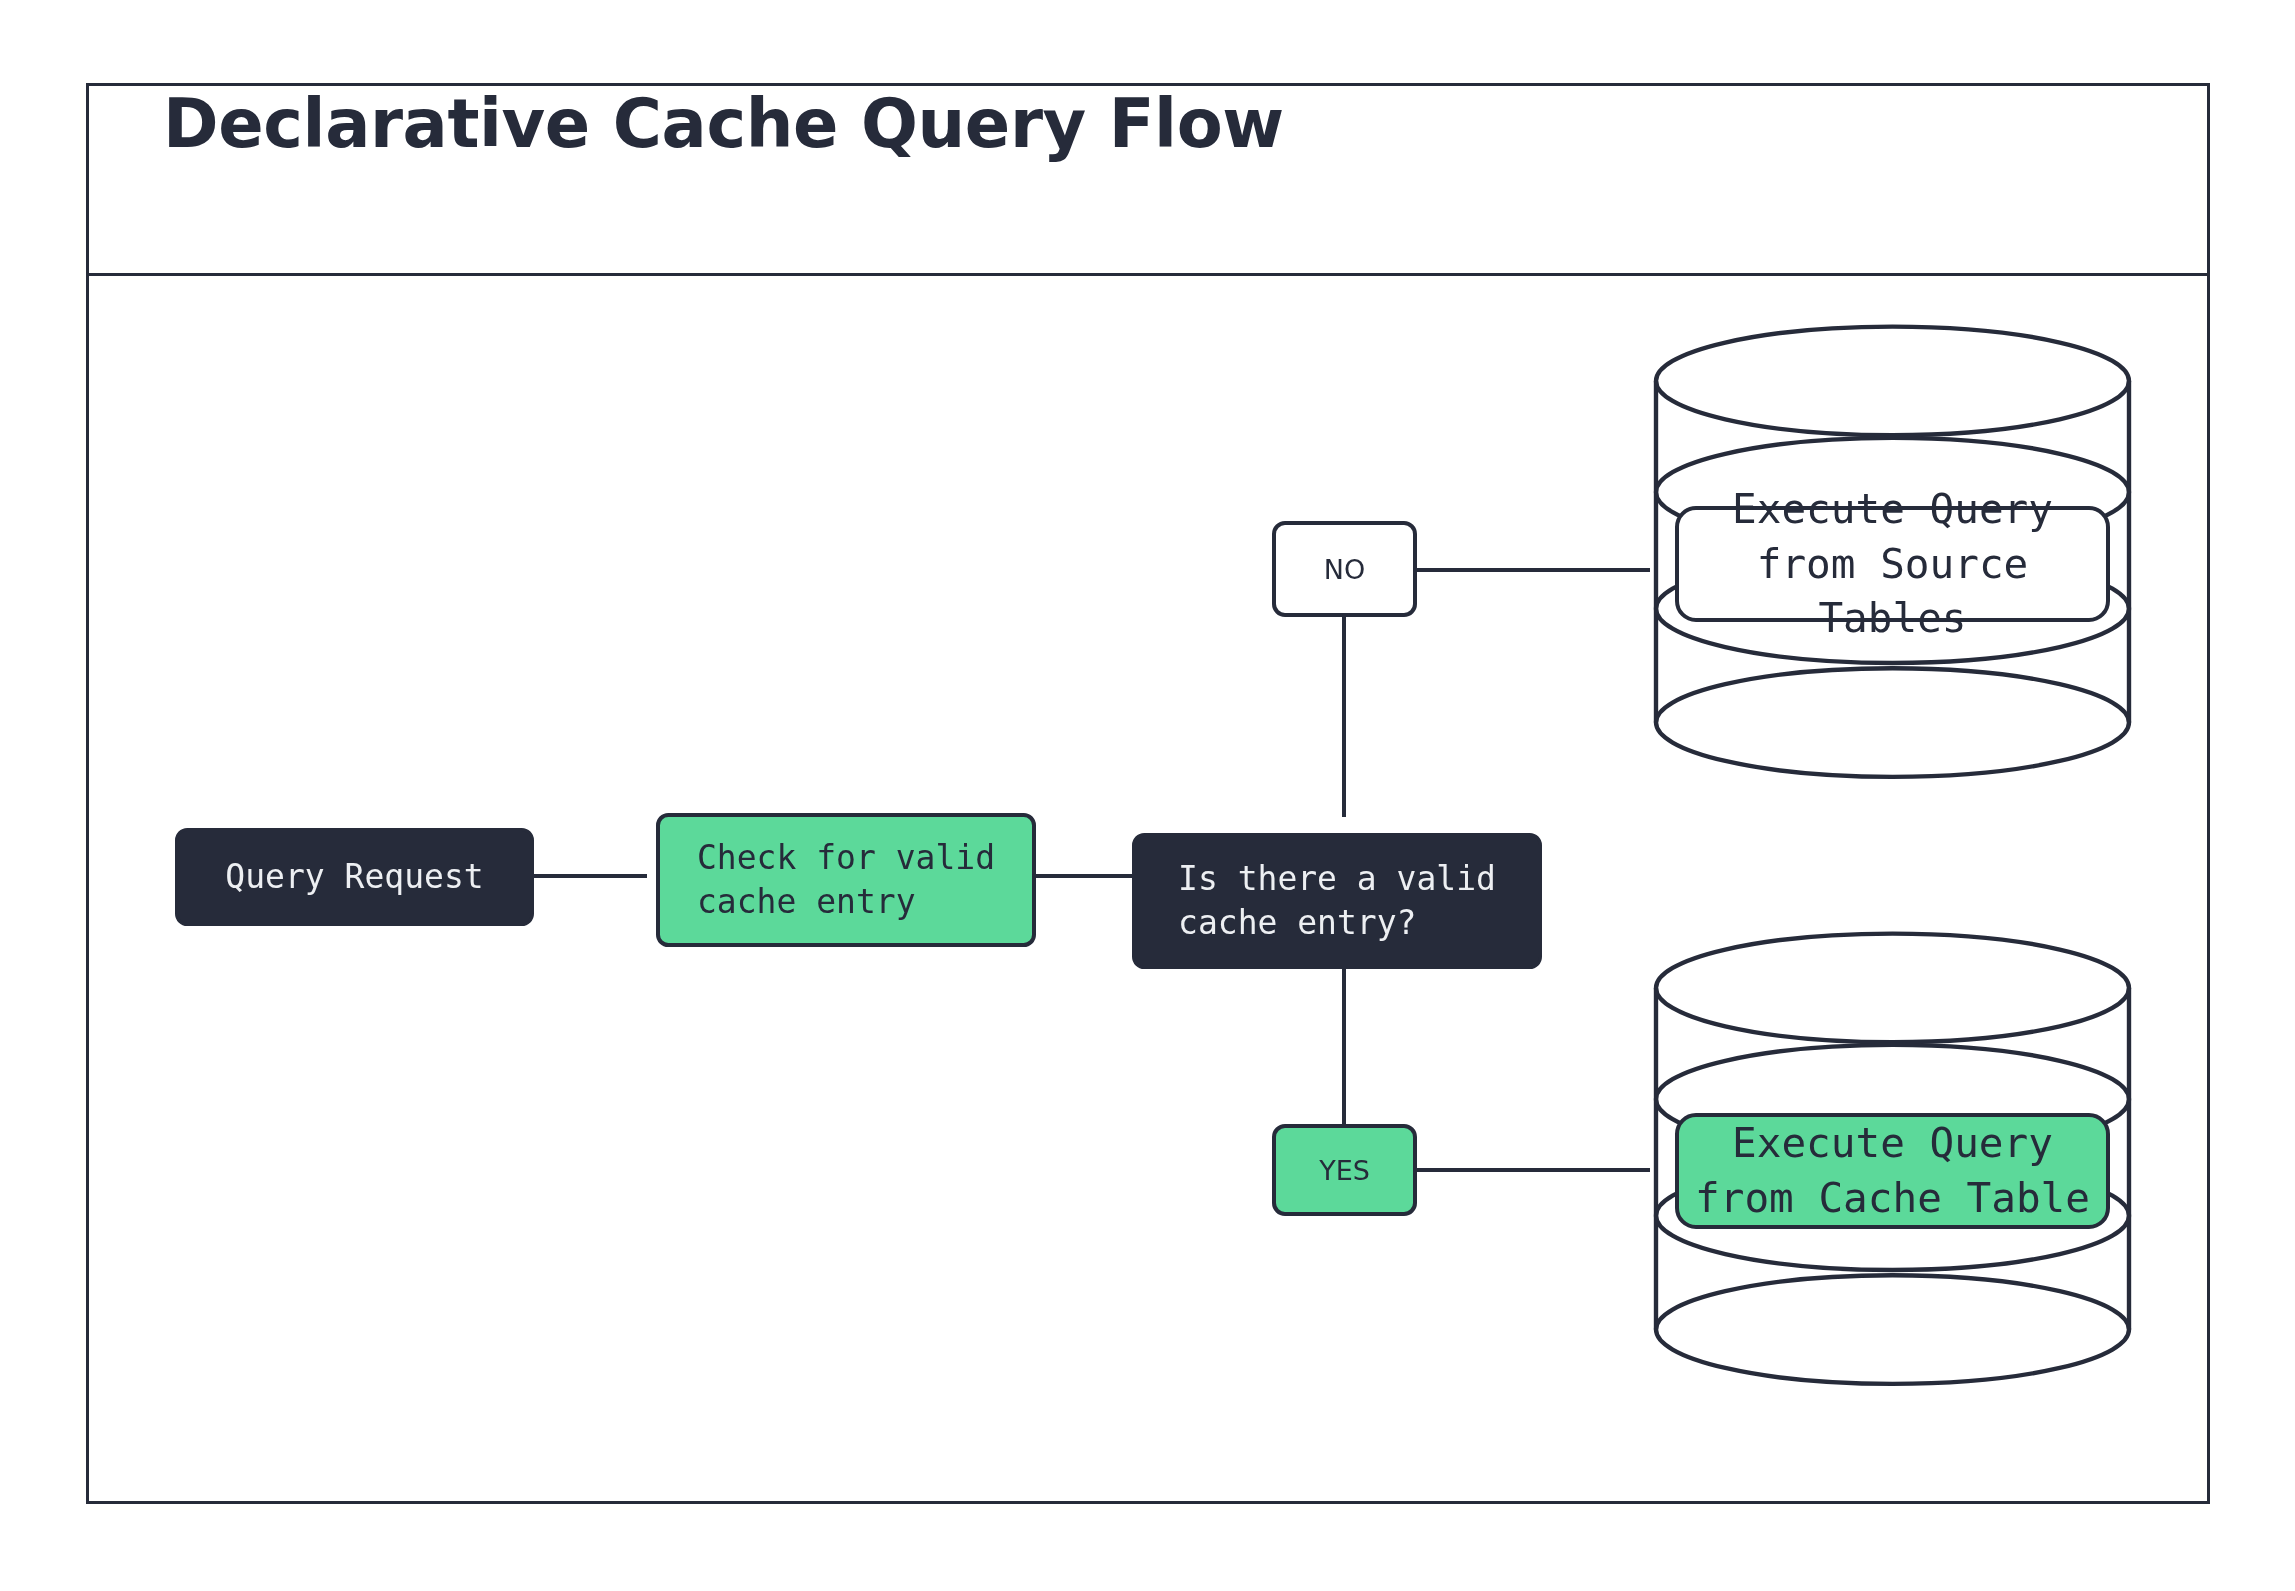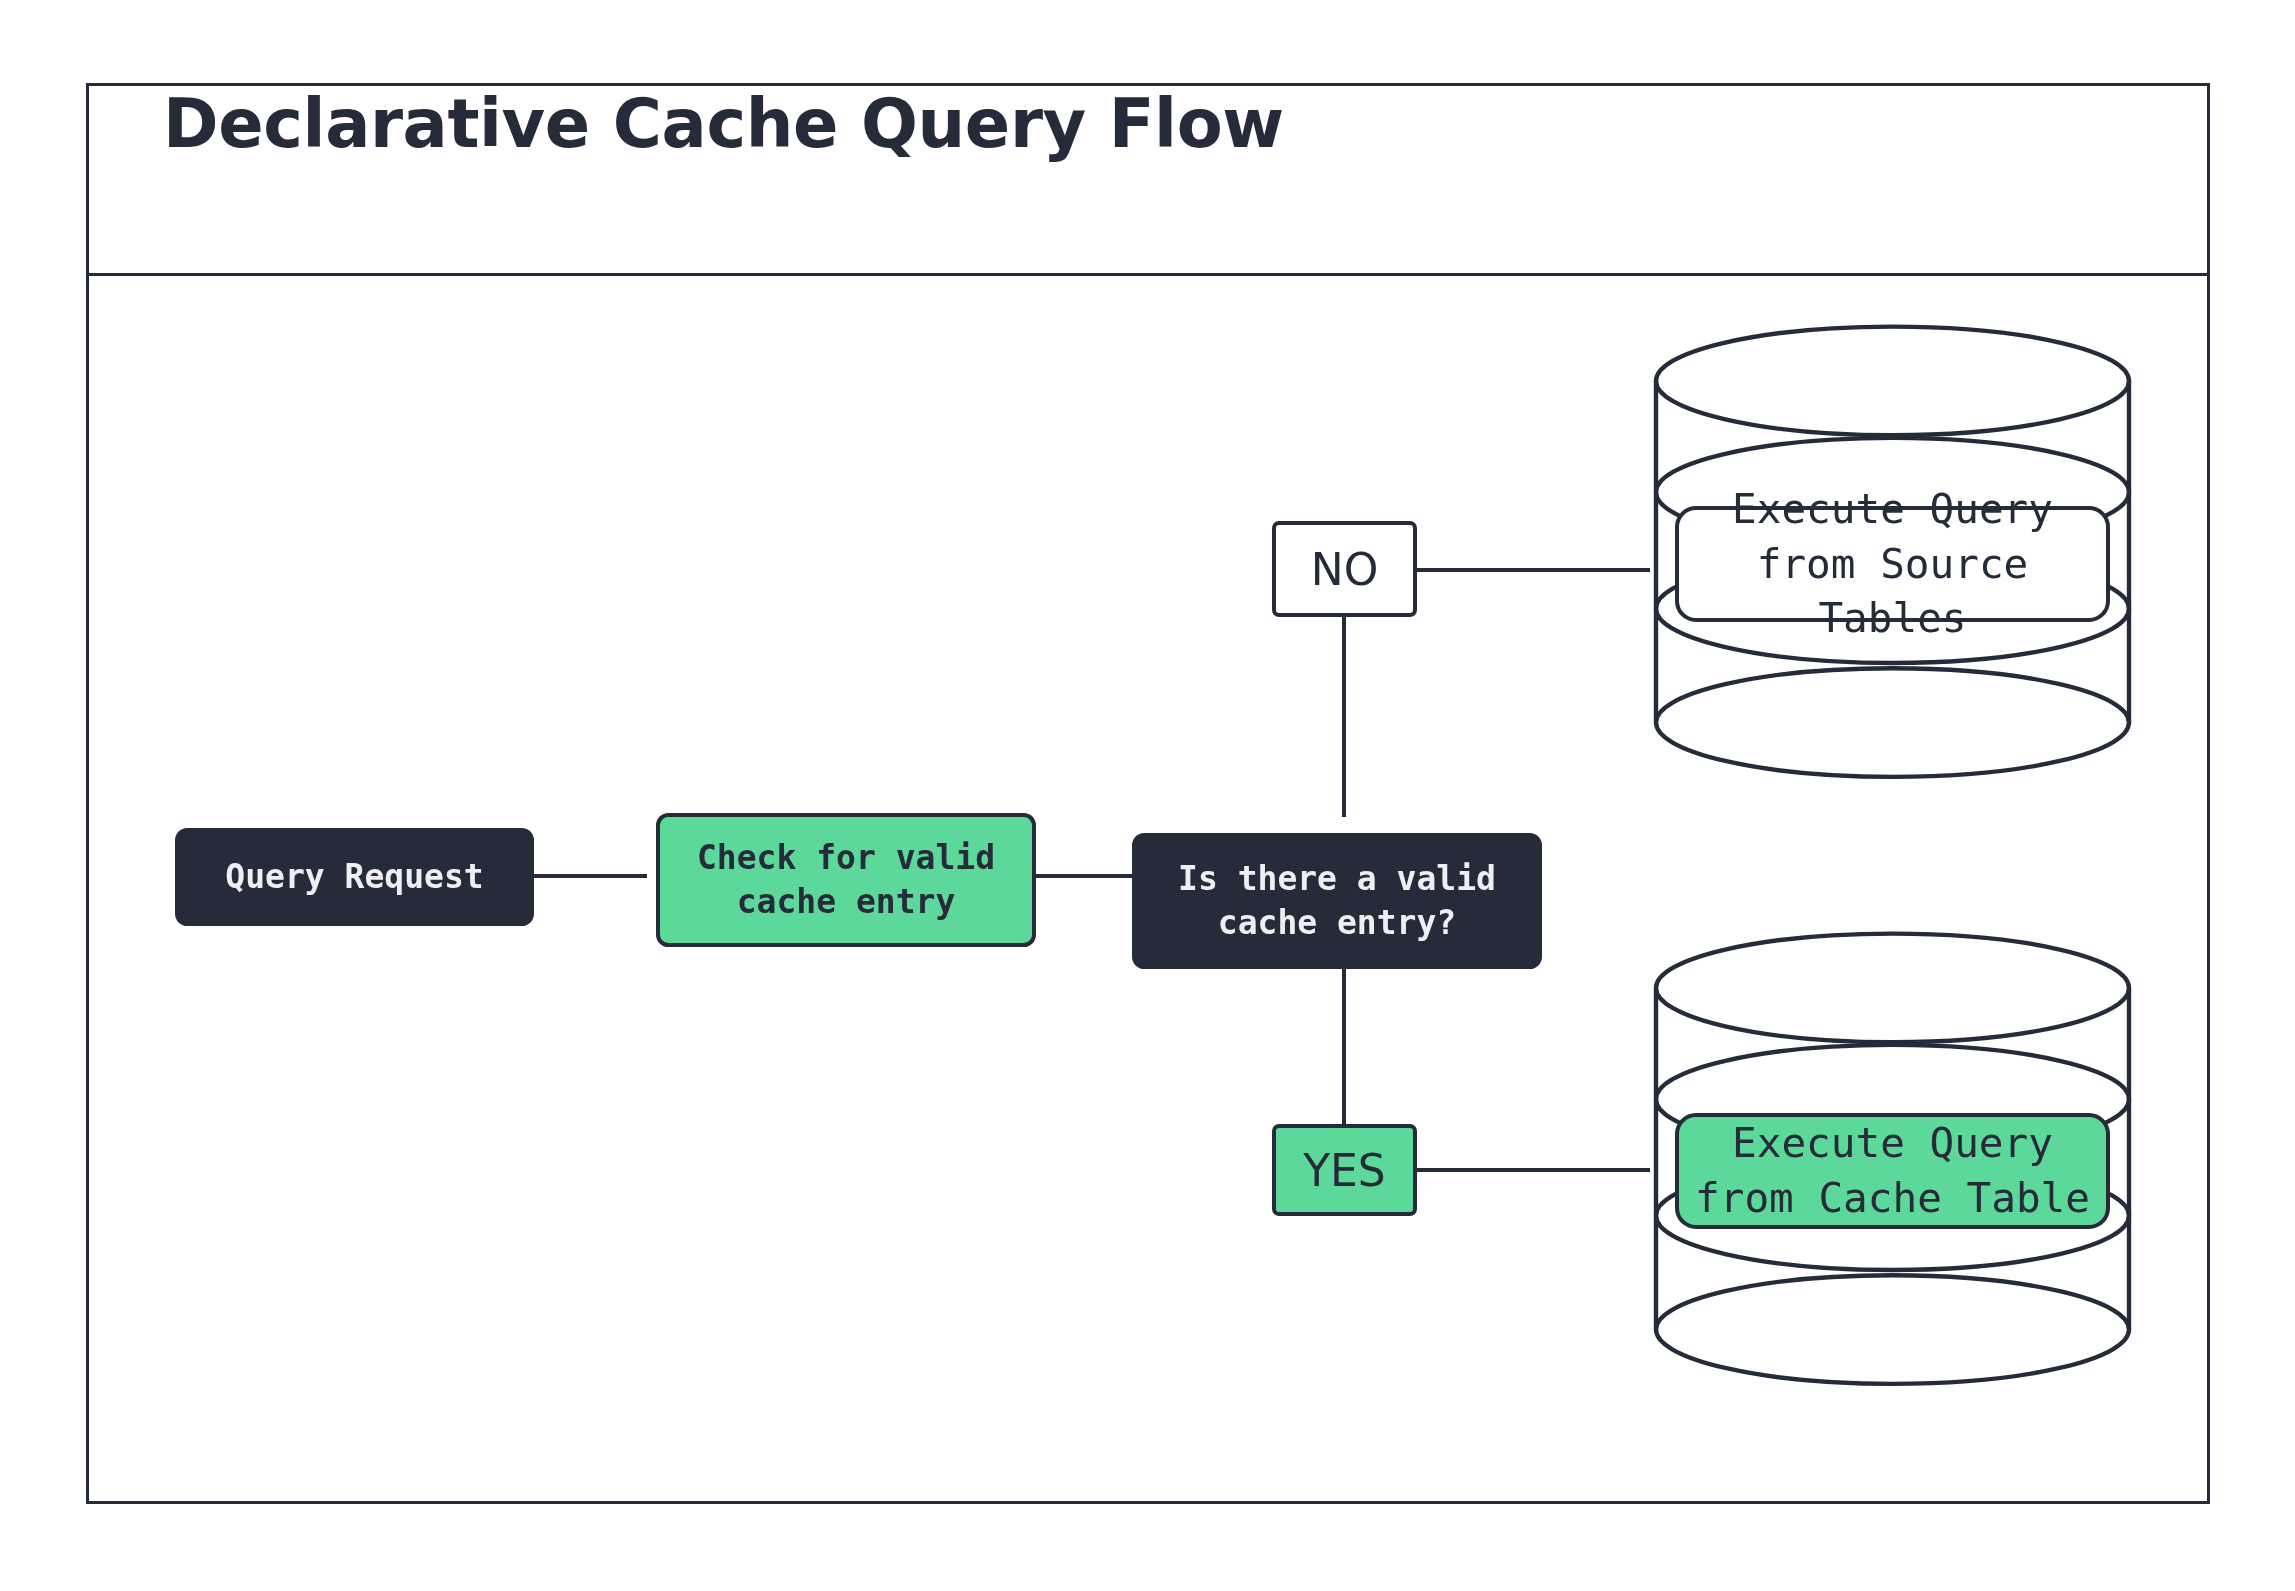--- a/index.html
+++ b/index.html
@@ -56,27 +56,25 @@
     white-space: nowrap;
   }
 
   
   .node {
     position: absolute;
     box-sizing: border-box;
     display: flex;
     align-items: center;
     justify-content: center;
-    text-align: center;
     font-family: "DejaVu Sans Mono", monospace;
     font-size: 33px;
     line-height: 1.32;
     white-space: pre-line;
     border-radius: 12.3px;
-    font-weight: bold;
   }
 
   .node-dark {
     background: #262B3A;
     color: #EDEFF2;
     border: 3.5px solid #262B3A;
   }
 
   .node-green {
     background: #5CD99A;
@@ -111,24 +109,24 @@
   }
 
   
   .branch-label {
     position: absolute;
     box-sizing: border-box;
     display: flex;
     align-items: center;
     justify-content: center;
     font-family: "DejaVu Sans", sans-serif;
-    font-size: 44px;
+    font-size: 27px;
     color: #262B3A;
     border: 4.4px solid #262B3A;
-    border-radius: 7px;
+    border-radius: 13px;
   }
 
   #label-no {
     left: 1272px;
     top: 521px;
     width: 145px;
     height: 96px;
     background: #ffffff;
   }
 

